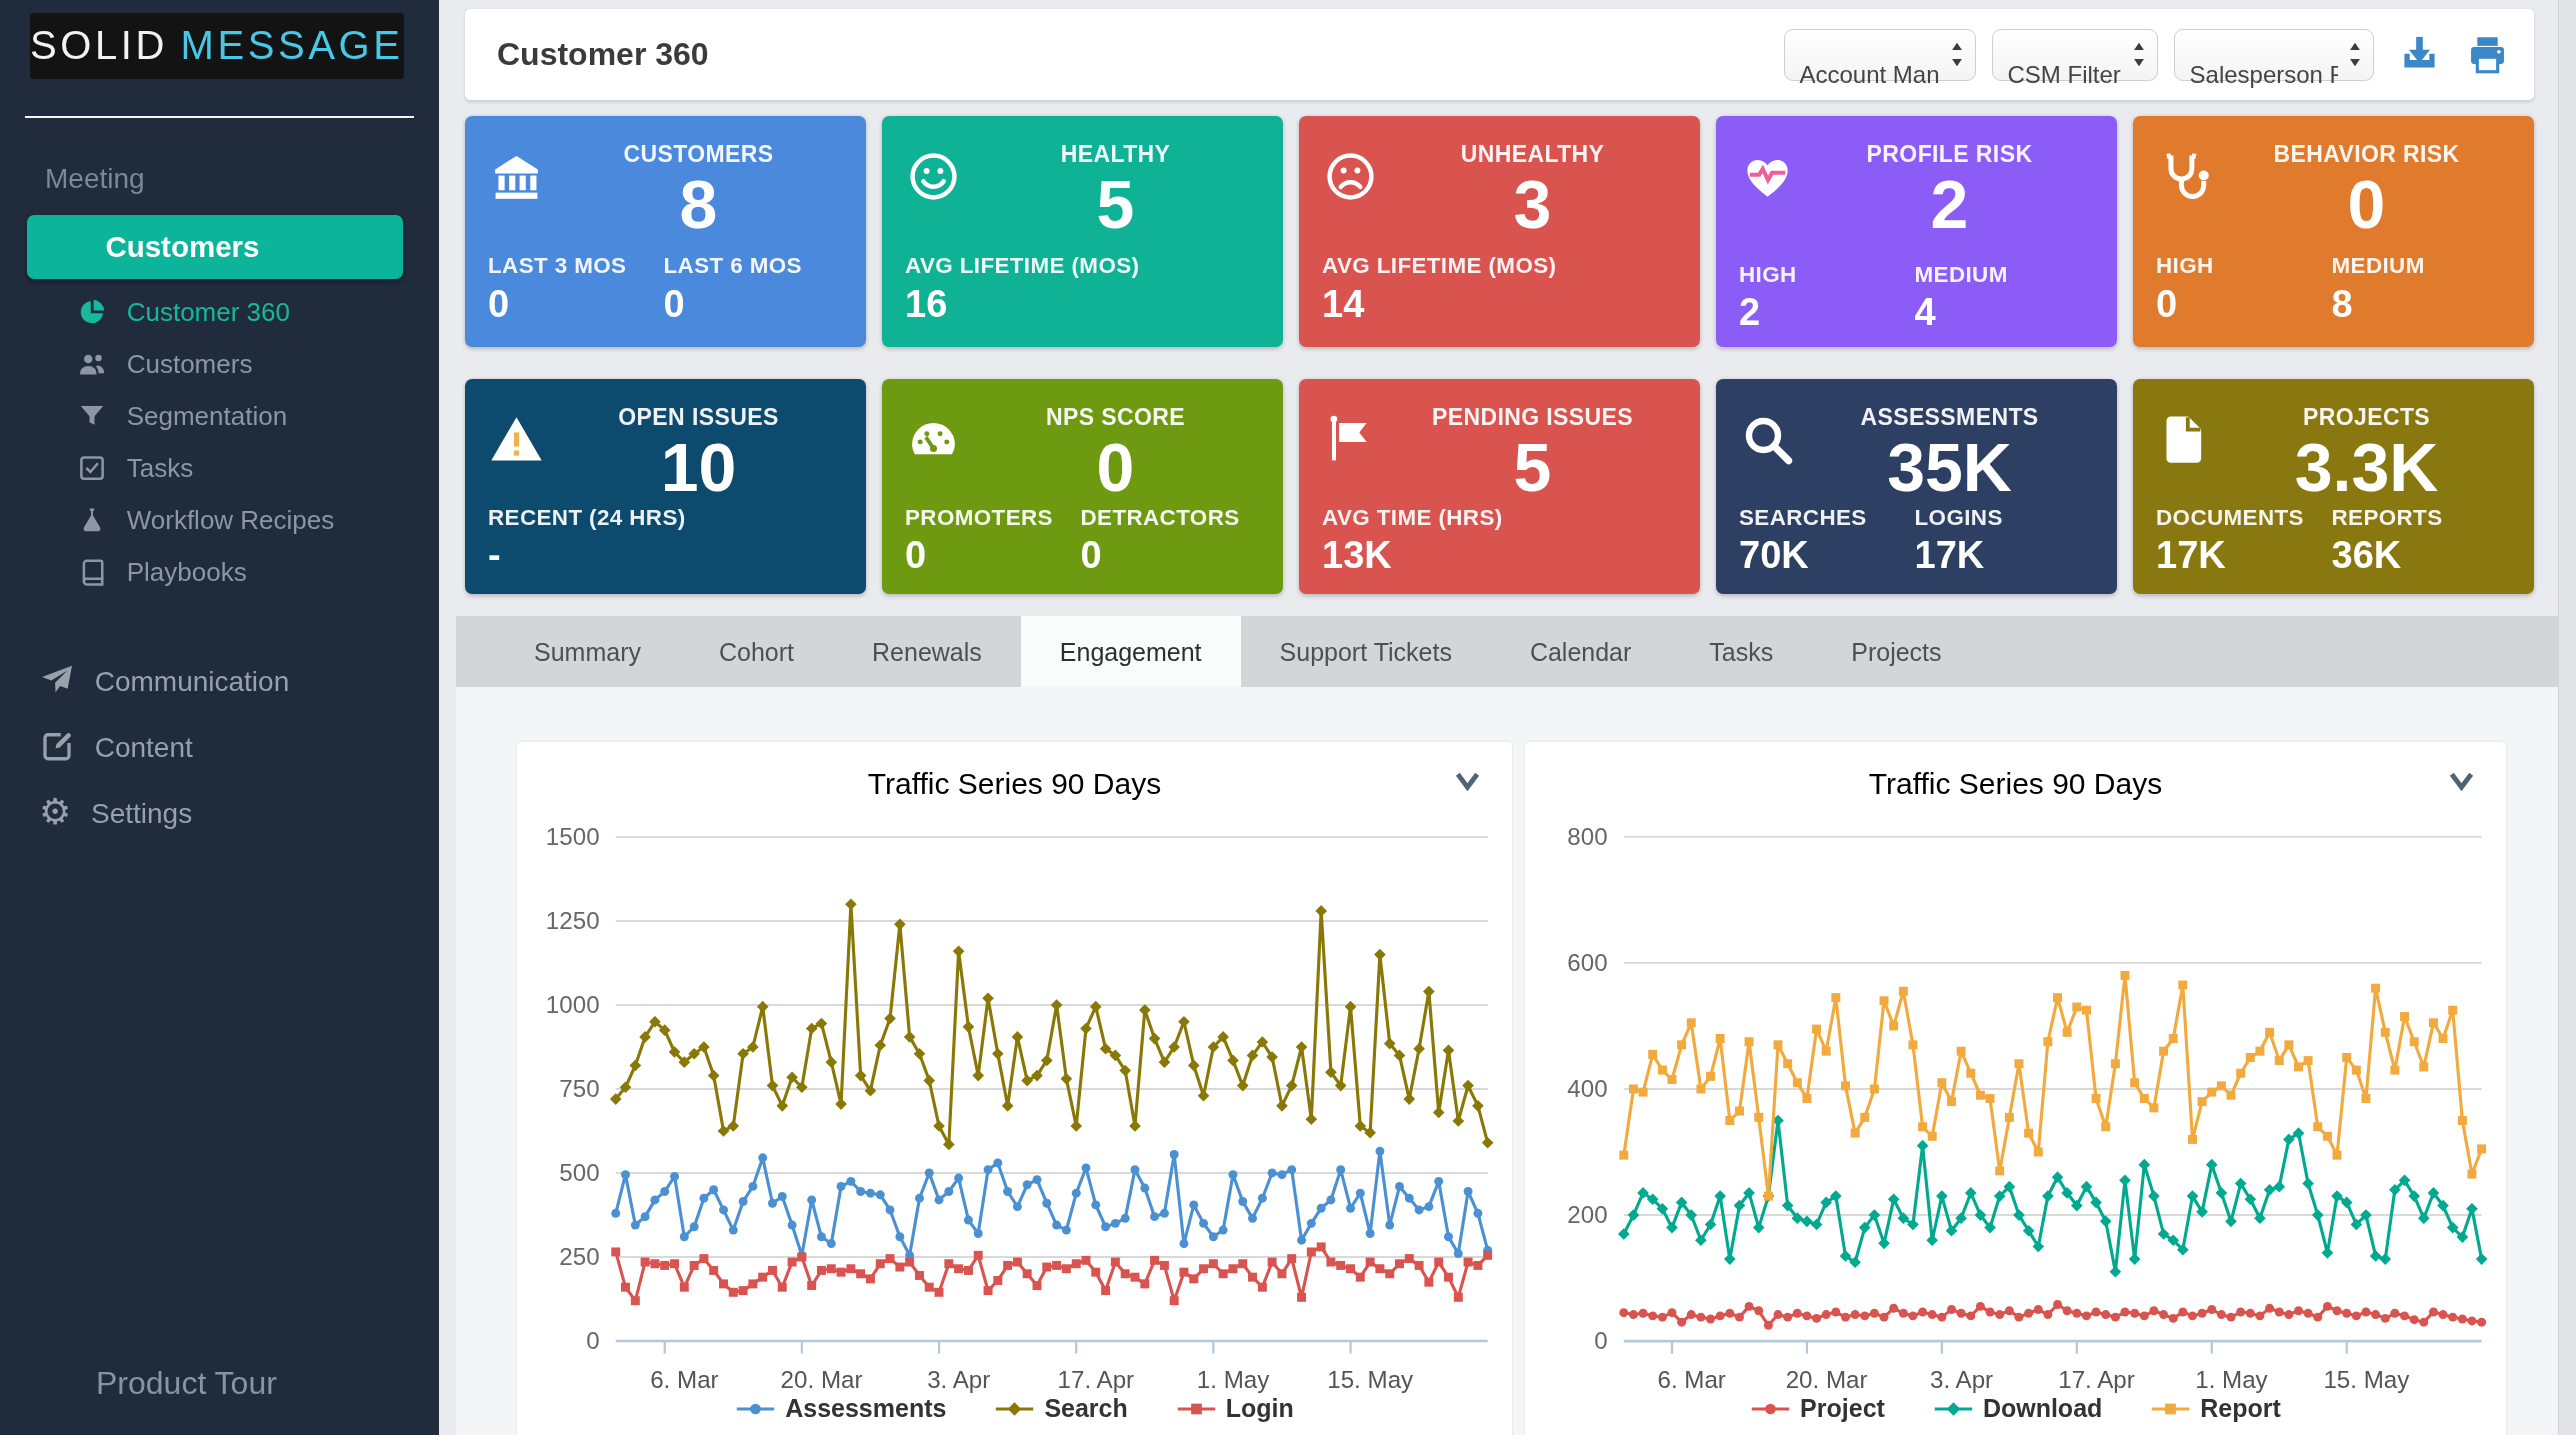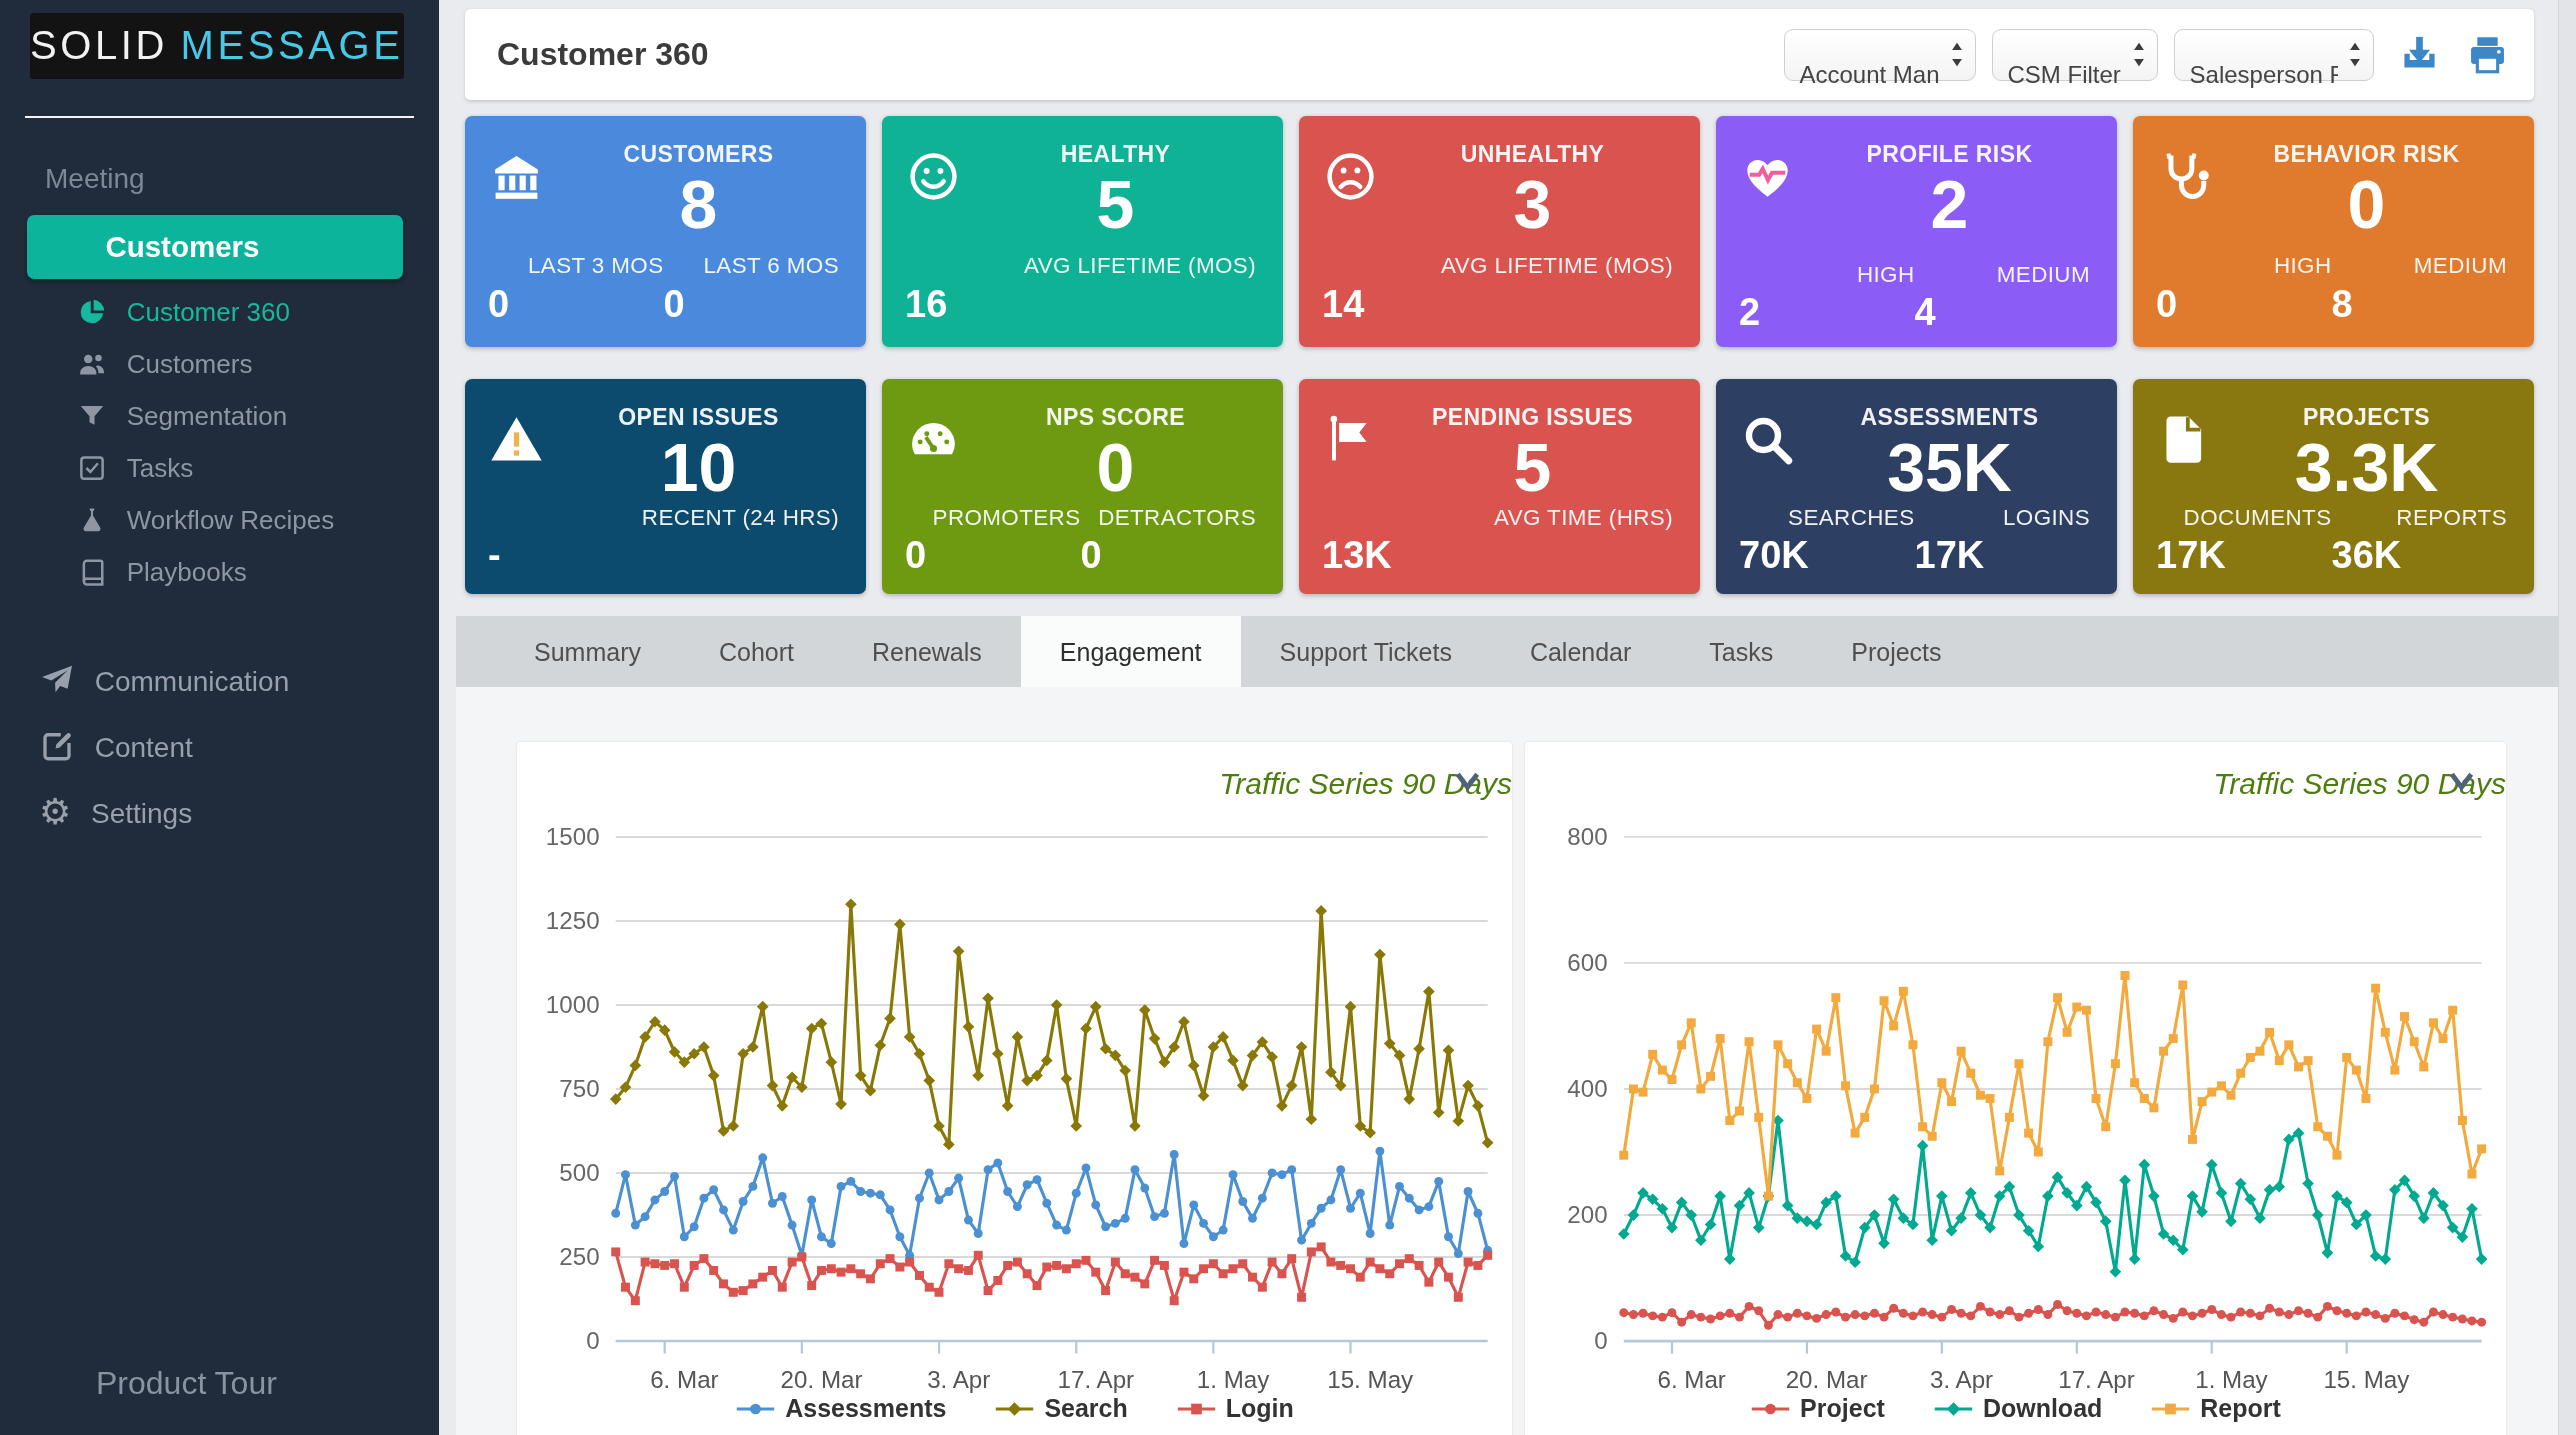--- a/index.html
+++ b/index.html
@@ -53,35 +53,35 @@
               box-shadow:0 1.8px 4.5px rgba(0,0,0,.22); cursor:default; }
   .kpi-top { display:flex; }
   .kpi-icon { width:70px; flex:none; padding-top:12.5px; }
   .kpi-icon svg { width:57px; height:57px; display:block; }
   .kpi-main { flex:1; }
   .kpi-label { text-align:center; font-size:23px; font-weight:bold; letter-spacing:0.4px; color:rgba(255,255,255,.93); margin-top:5.4px; }
   .kpi-value { text-align:center; font-size:68px; font-weight:bold; line-height:1.08; }
   .kpi-stats { margin-top:auto; display:flex; }
   .stat { width:50%; }
   .stat:only-child { width:100%; }
-  .stat-label { font-size:22.4px; font-weight:normal; color:rgba(255,255,255,.92); letter-spacing:0.4px;text-align:right; }
+  .stat-label { font-size:22.4px; font-weight:bold; color:rgba(255,255,255,.92); letter-spacing:0.4px; }
   .stat-value { font-size:38px; font-weight:bold; margin-top:3.6px; }
 
   
   .tabstrip { position:absolute; left:456px; top:616px; width:2120px; height:72px; background:#d3d6d9; display:flex; padding-left:39px; }
   .tab { line-height:72px; padding:0 39px; font-size:25px; color:#4f4f4f; cursor:pointer; white-space:nowrap; }
   .tab.active { background:#fafbfb; color:#2e2e2e; }
 
   
   .content { position:absolute; left:456px; top:687px; width:2120px; height:748px; background:#f4f5f6; }
   .chart-card { position:absolute; top:55px; height:707px; background:#fff; border-radius:3.6px; box-shadow:0 0.9px 2.7px rgba(0,0,0,.12); }
   .chart-card.c0 { left:61px;  width:995px; }
   .chart-card.c1 { left:1069px; width:981px; }
   .chart-head { position:relative; height:77px; padding-top:25px; }
-  .chart-title { text-align:right; font-size:30px; color:#4d7c0f;font-style:italic; }
+  .chart-title { text-align:center; font-size:30px; color:#000000; }
   .chart-caret { position:absolute; right:30px; top:29px; width:29px; height:21.5px; color:#4e6377; cursor:pointer; }
   .chart-caret svg { width:100%; height:100%; }
   svg.chart { display:block; margin:0 auto; }
   .legend { position:absolute; left:0; right:0; top:652px; display:flex; justify-content:center; gap:48px; }
   .legend-item { display:flex; align-items:center; gap:9px; font-size:25px; font-weight:bold; color:#333; cursor:pointer; }
   .legend-item svg { width:41px; height:18px; }
 
   .scroll-track { position:absolute; right:0; top:0; bottom:0; width:18px; background:#e2e4e7; border-left:0.9px solid #d2d5d8; z-index:3; cursor:pointer; }
 </style>
 </head>

